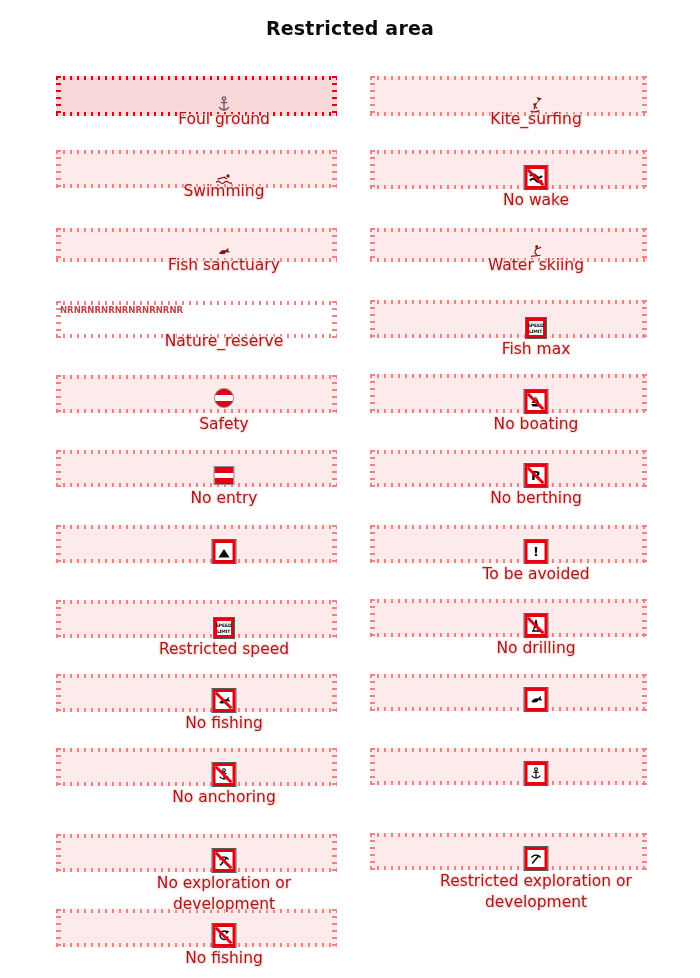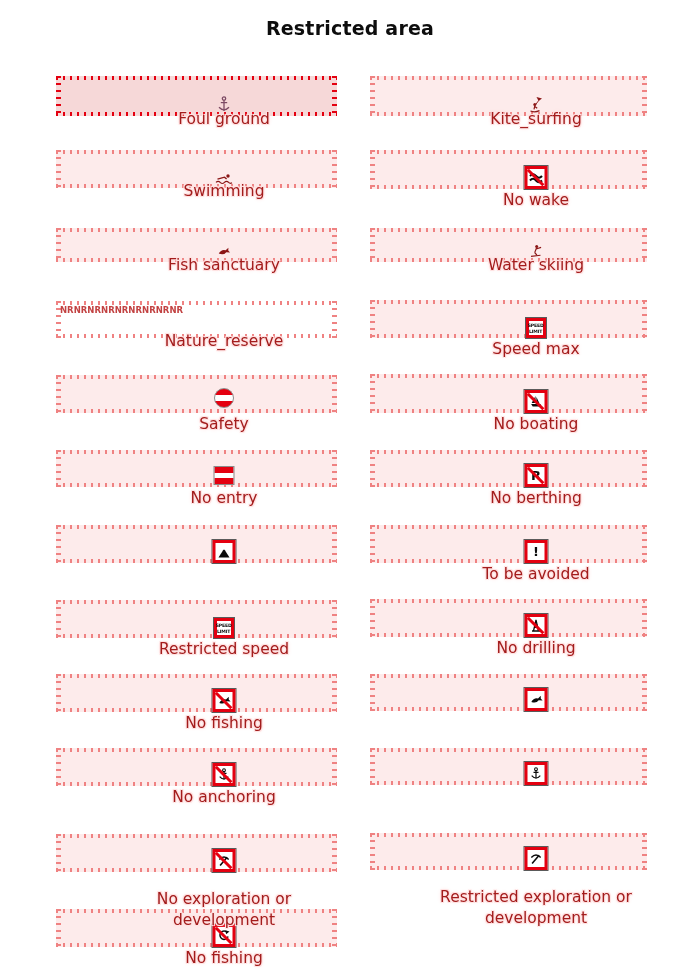--- a/index.html
+++ b/index.html
@@ -31,21 +31,21 @@
 
   .lab{
     position:absolute;left:var(--ax);top:calc(var(--h) - 7px);
     transform:translateX(-50%);white-space:nowrap;z-index:6;
     font-size:15.5px;color:#a31c1c;line-height:21px;
     text-shadow:-1px -1px 0 #ffe2e2,1px -1px 0 #ffe2e2,-1px 1px 0 #ffe2e2,1px 1px 0 #ffe2e2,0 0 4px #ffd6d6;
   }
   .lab-low{top:calc(var(--h) + 1px);}
   .lab-in{top:11px;margin-top:19px;}
   .lab-wrap{
-    top:calc(var(--h) + 1px);white-space:normal;width:230px;text-align:center;margin-top:16px;
+    top:calc(var(--h) + 1px);white-space:normal;width:230px;text-align:center;
   }
 
   .glyph{position:absolute;left:var(--ax);bottom:3px;transform:translateX(-50%);z-index:4;line-height:0;}
 
   .sign{
     position:absolute;left:var(--ax);bottom:0;transform:translateX(-50%);z-index:4;
     width:17px;height:17px;background:#fff;border:3px solid #e40010;
     box-shadow:0 0 0 1px #5a5a5a;display:flex;align-items:center;justify-content:center;
   }
   .sign-sm{width:14px;height:14px;}
@@ -157,21 +157,21 @@
   </div>
   <div class="lab lab-in">Nature_reserve</div>
 </div>
 
 <div class="cell light" style="--x:370px;--y:300px;--w:277px;--h:38px;--ax:166px">
   <span class="sign sign-sm">
     <span class="speedtext">
       <span>SPEED</span><br><span>LIMIT</span>
     </span>
   </span>
-  <div class="lab lab-low">Speed max</div>
+  <div class="lab lab-low">Fish max</div>
 </div>
 
 <div class="cell light" style="--x:56px;--y:375px;--w:281px;--h:38px;--ax:168px">
   <span class="glyph" style="bottom:5px">
     <span class="circle-safety" style="display:inline-block"></span>
   </span>
   <div class="lab lab-low">Safety</div>
 </div>
 
 <div class="cell light" style="--x:370px;--y:374px;--w:277px;--h:39px;--ax:166px">

